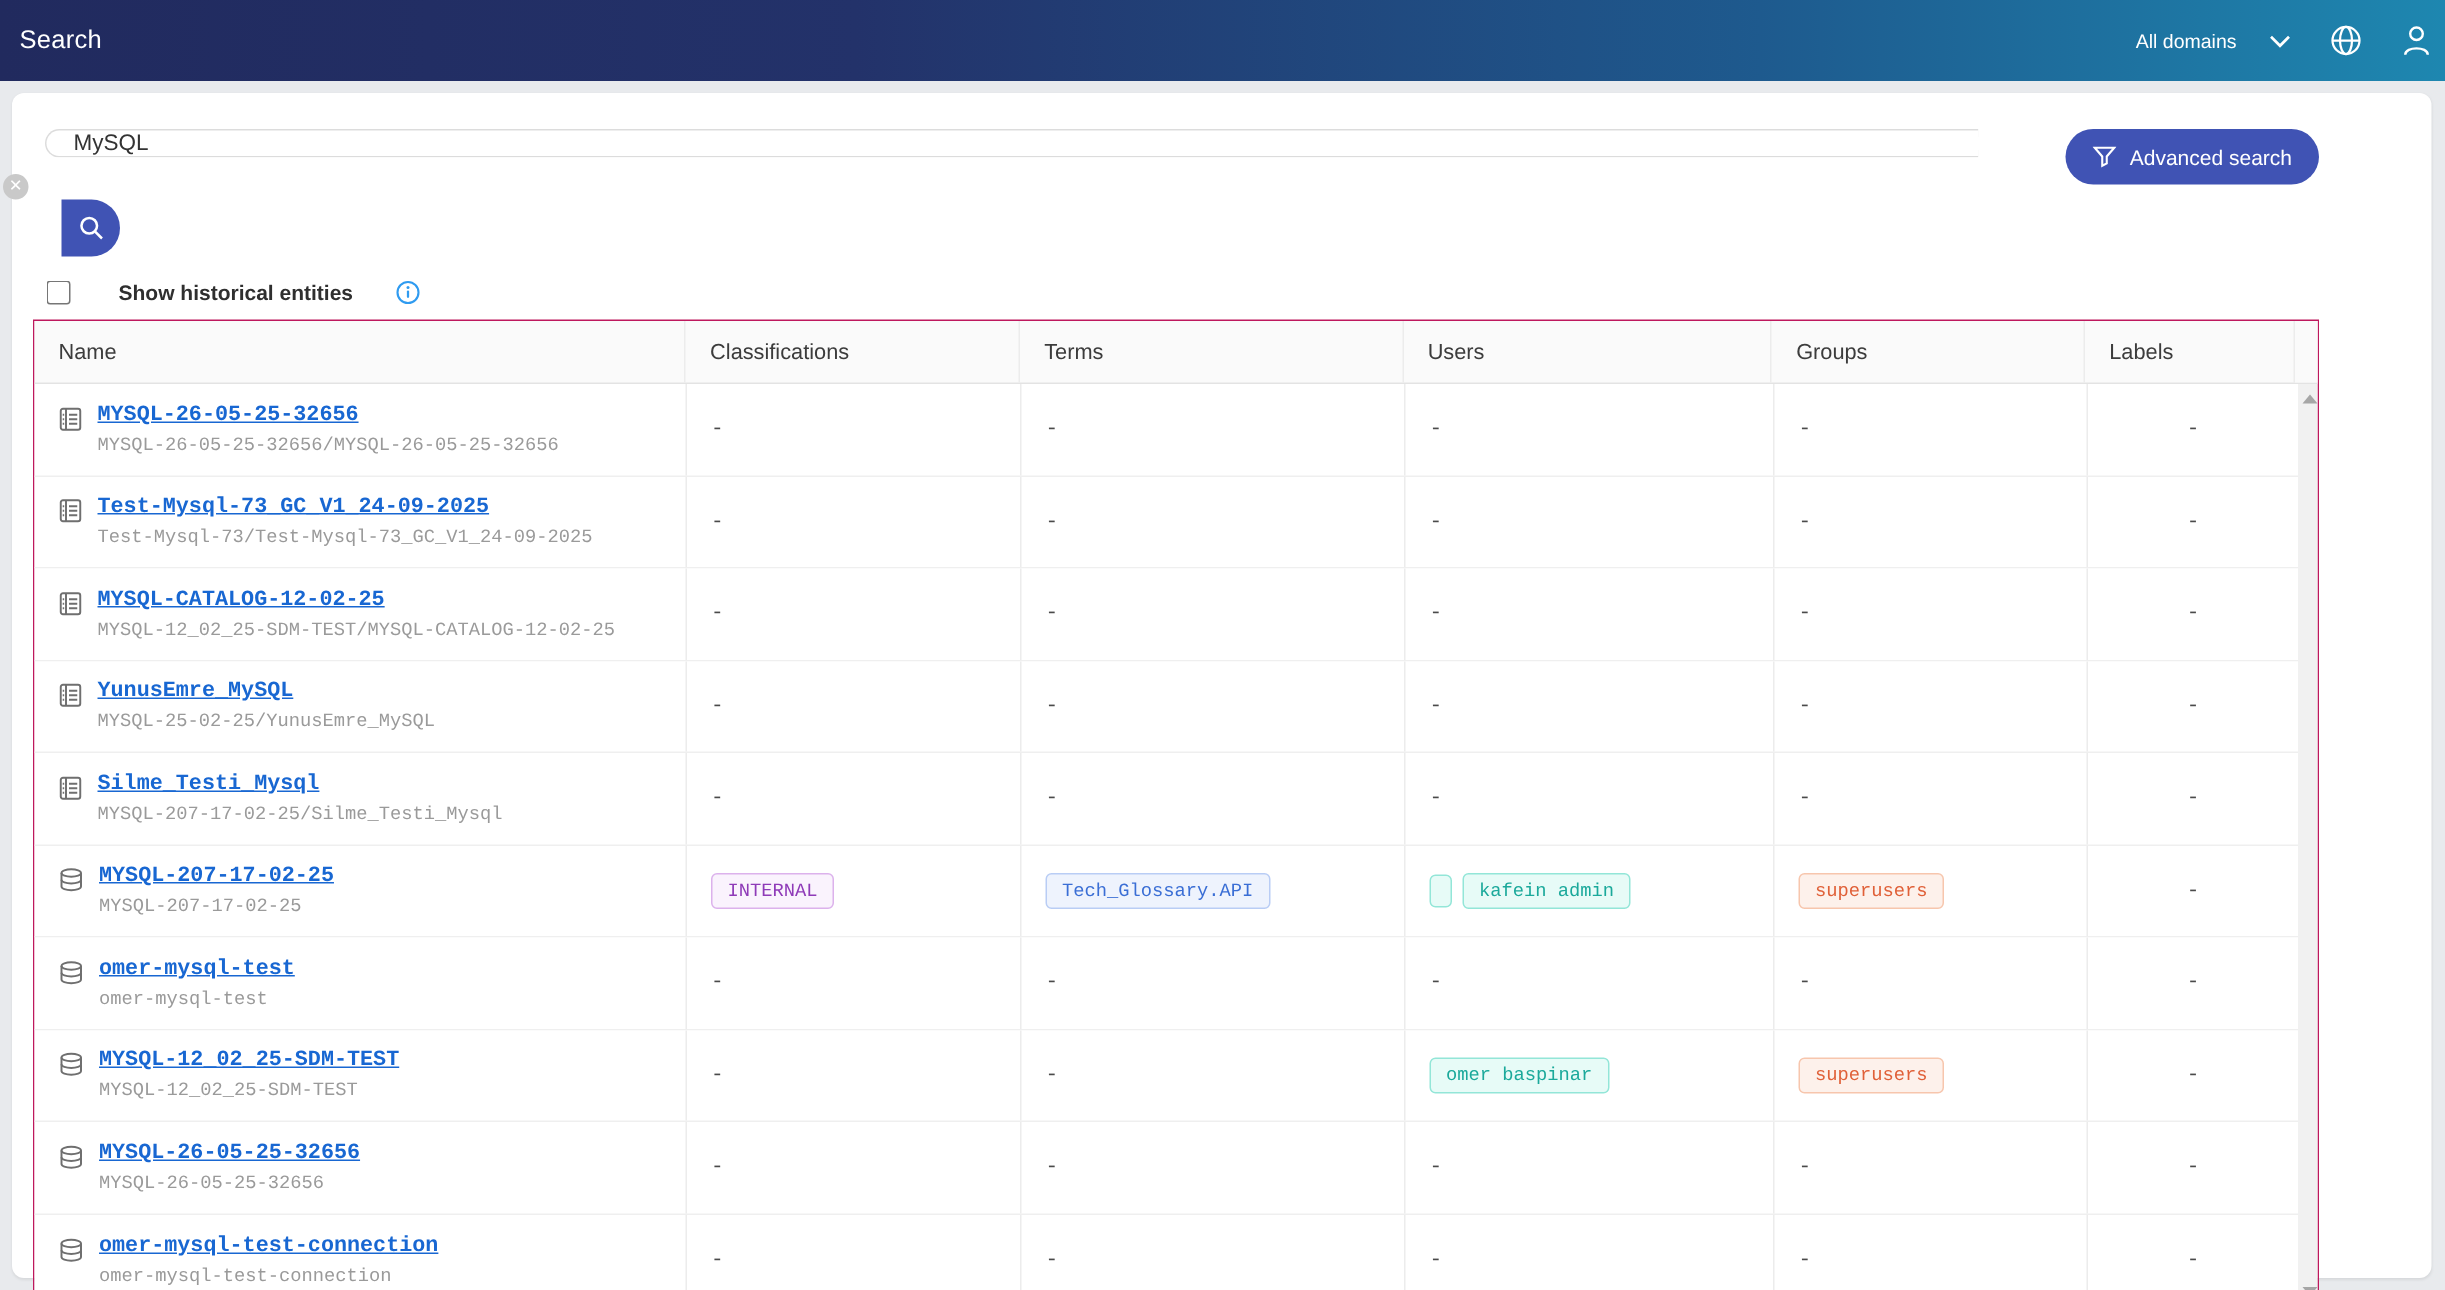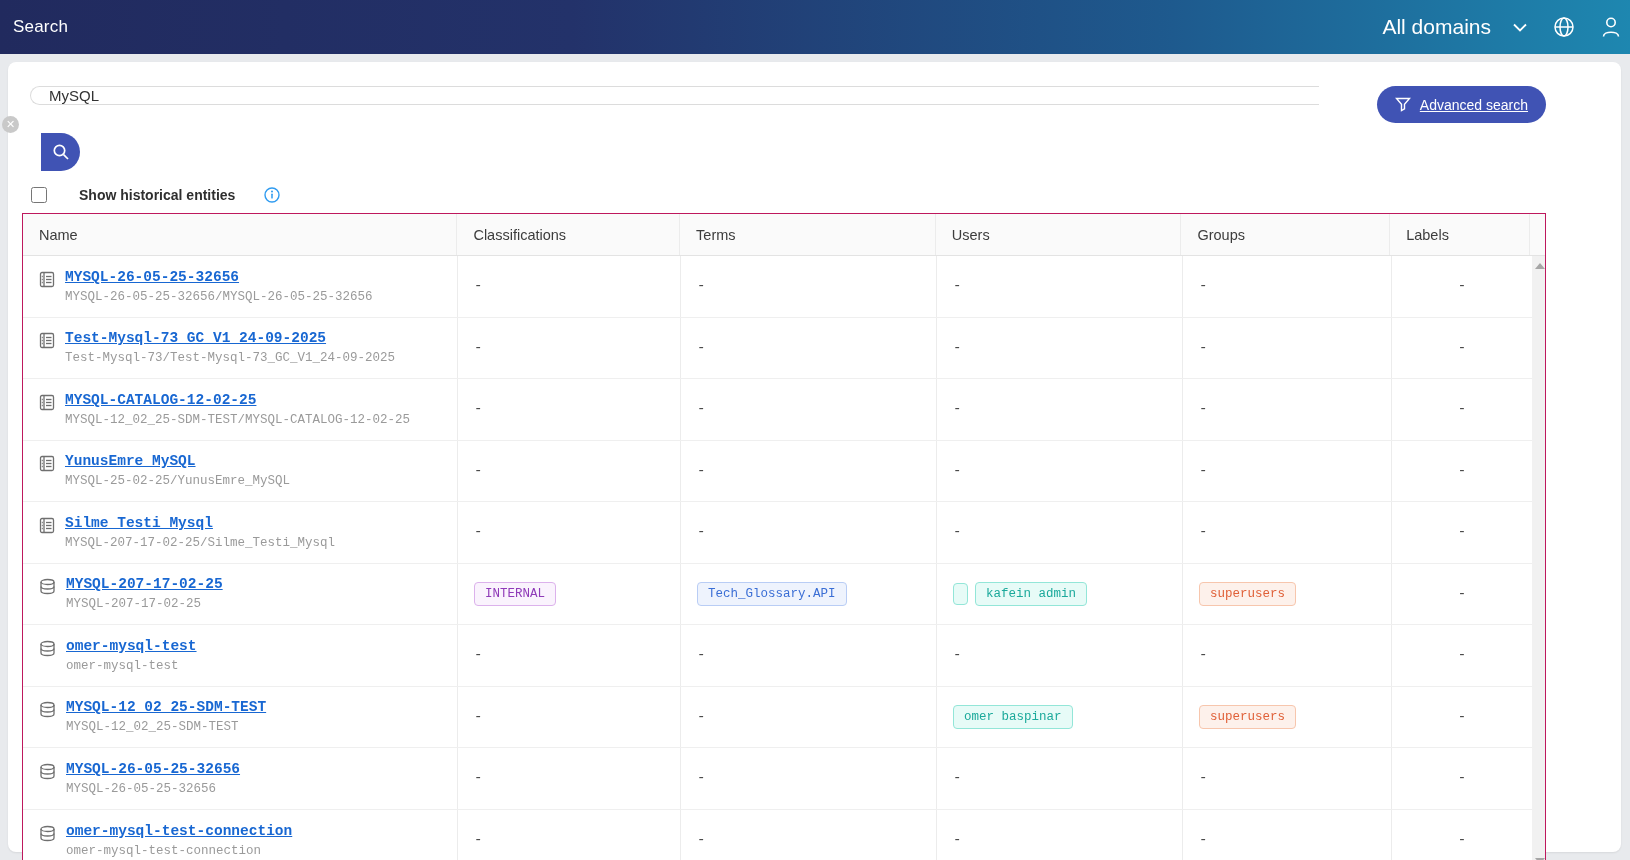--- a/index.html
+++ b/index.html
@@ -14,21 +14,21 @@
   .navbar {
     height: 54px;
     background: linear-gradient(90deg, #212a5e 0%, #23326a 35%, #1e5a8e 72%, #1e87b0 100%);
     display: flex; align-items: center;
     padding: 0 9px 0 13px;
     color: #fff;
   }
   .nav-title { font-size: 17px; font-weight: 400; letter-spacing: .2px; }
   .nav-right { margin-left: auto; display: flex; align-items: center; gap: 26px; }
   .domain-select { display: flex; align-items: center; gap: 22px; cursor: pointer; }
-  .domain-label { font-size: 21px; }
+  .domain-label { font-size: 13px; }
   .nav-icon { display: flex; align-items: center; cursor: pointer; }
 
   
   .card {
     margin: 8px 9px 8px 8px;
     height: 790px;
     background: #fff;
     border-radius: 8px;
     padding: 24px 14px 14px 14px;
     box-shadow: 0 1px 2px rgba(0,0,0,.08);
@@ -61,21 +61,21 @@
     display: flex; align-items: center; justify-content: center;
     cursor: pointer; margin-left: 11px;
   }
   .adv-btn {
     margin-left: auto;
     height: 37px; min-width: 157px;
     background: #4053b4; color: #fff;
     border: none; border-radius: 19px;
     display: flex; align-items: center; justify-content: flex-end; gap: 9px;
     font-size: 14px; font-family: "Liberation Sans", sans-serif;
-    cursor: pointer; padding: 0 18px; text-decoration: underline;
+    cursor: pointer; padding: 0 18px;
   }
 
   
   .checkbox-row { margin-top: 13px; display: flex; align-items: center; padding-left: 9px; height: 22px; gap: 20px; }
   .checkbox {
     width: 16px; height: 16px;
     border: 1.5px solid #b9b9b9; border-radius: 3px;
     background: #fff; cursor: pointer;
   }
   .checkbox-label { margin-left: 12px; font-size: 14px; font-weight: bold; color: #2f2f2f; }

